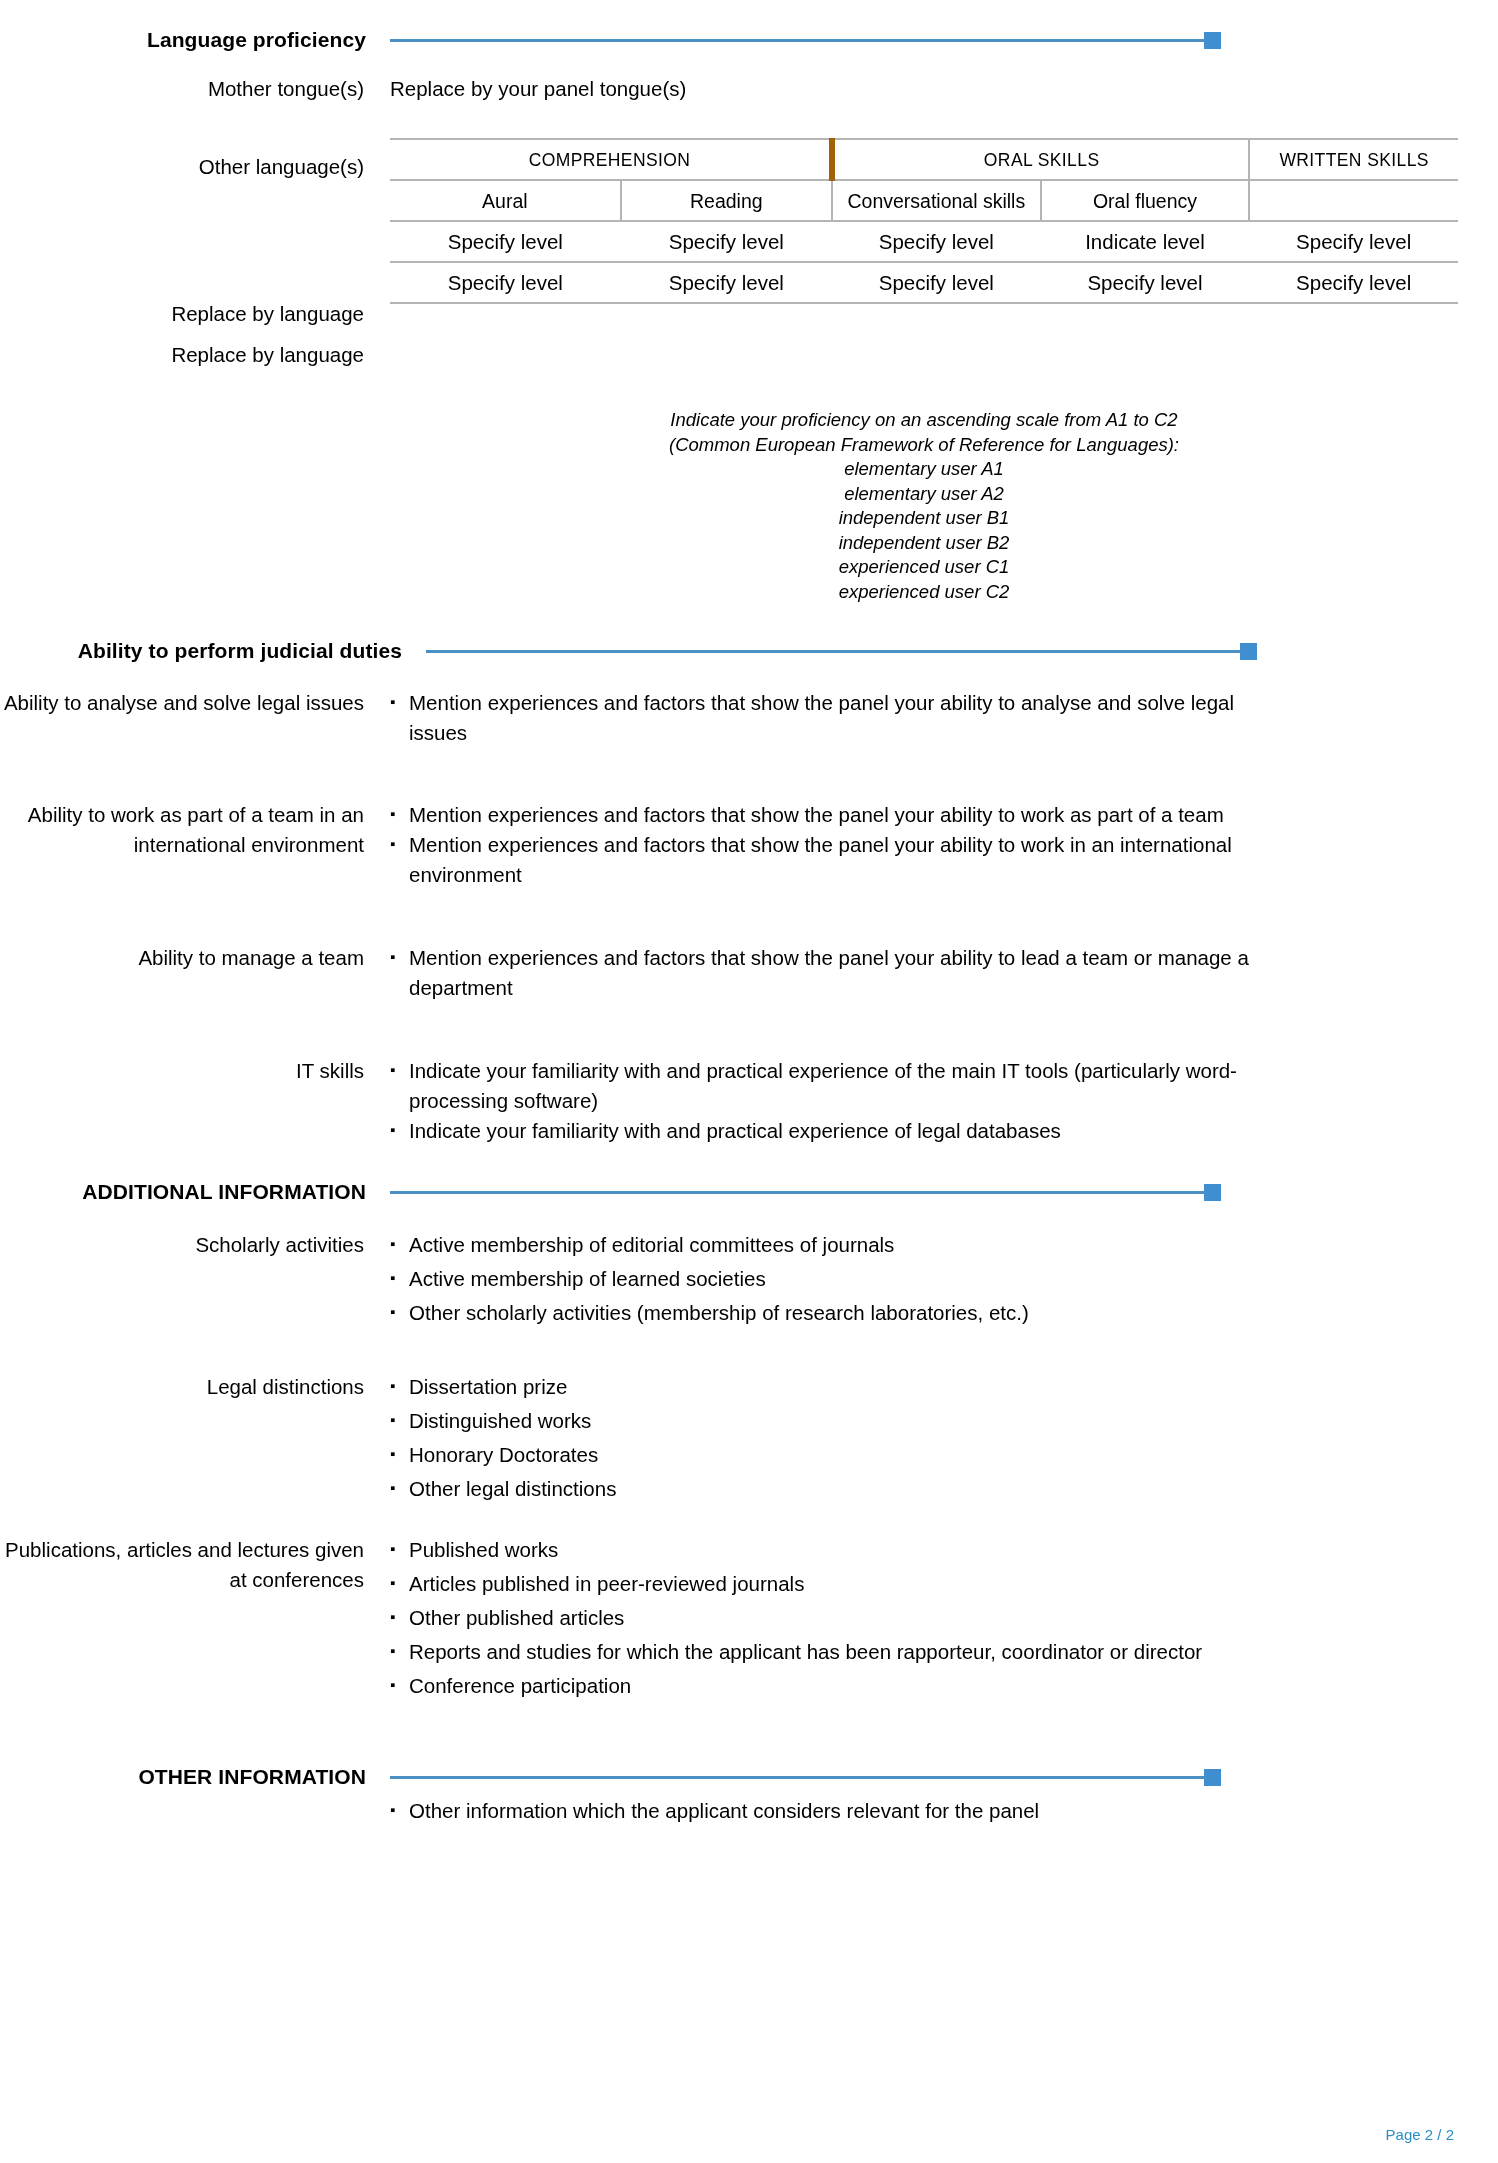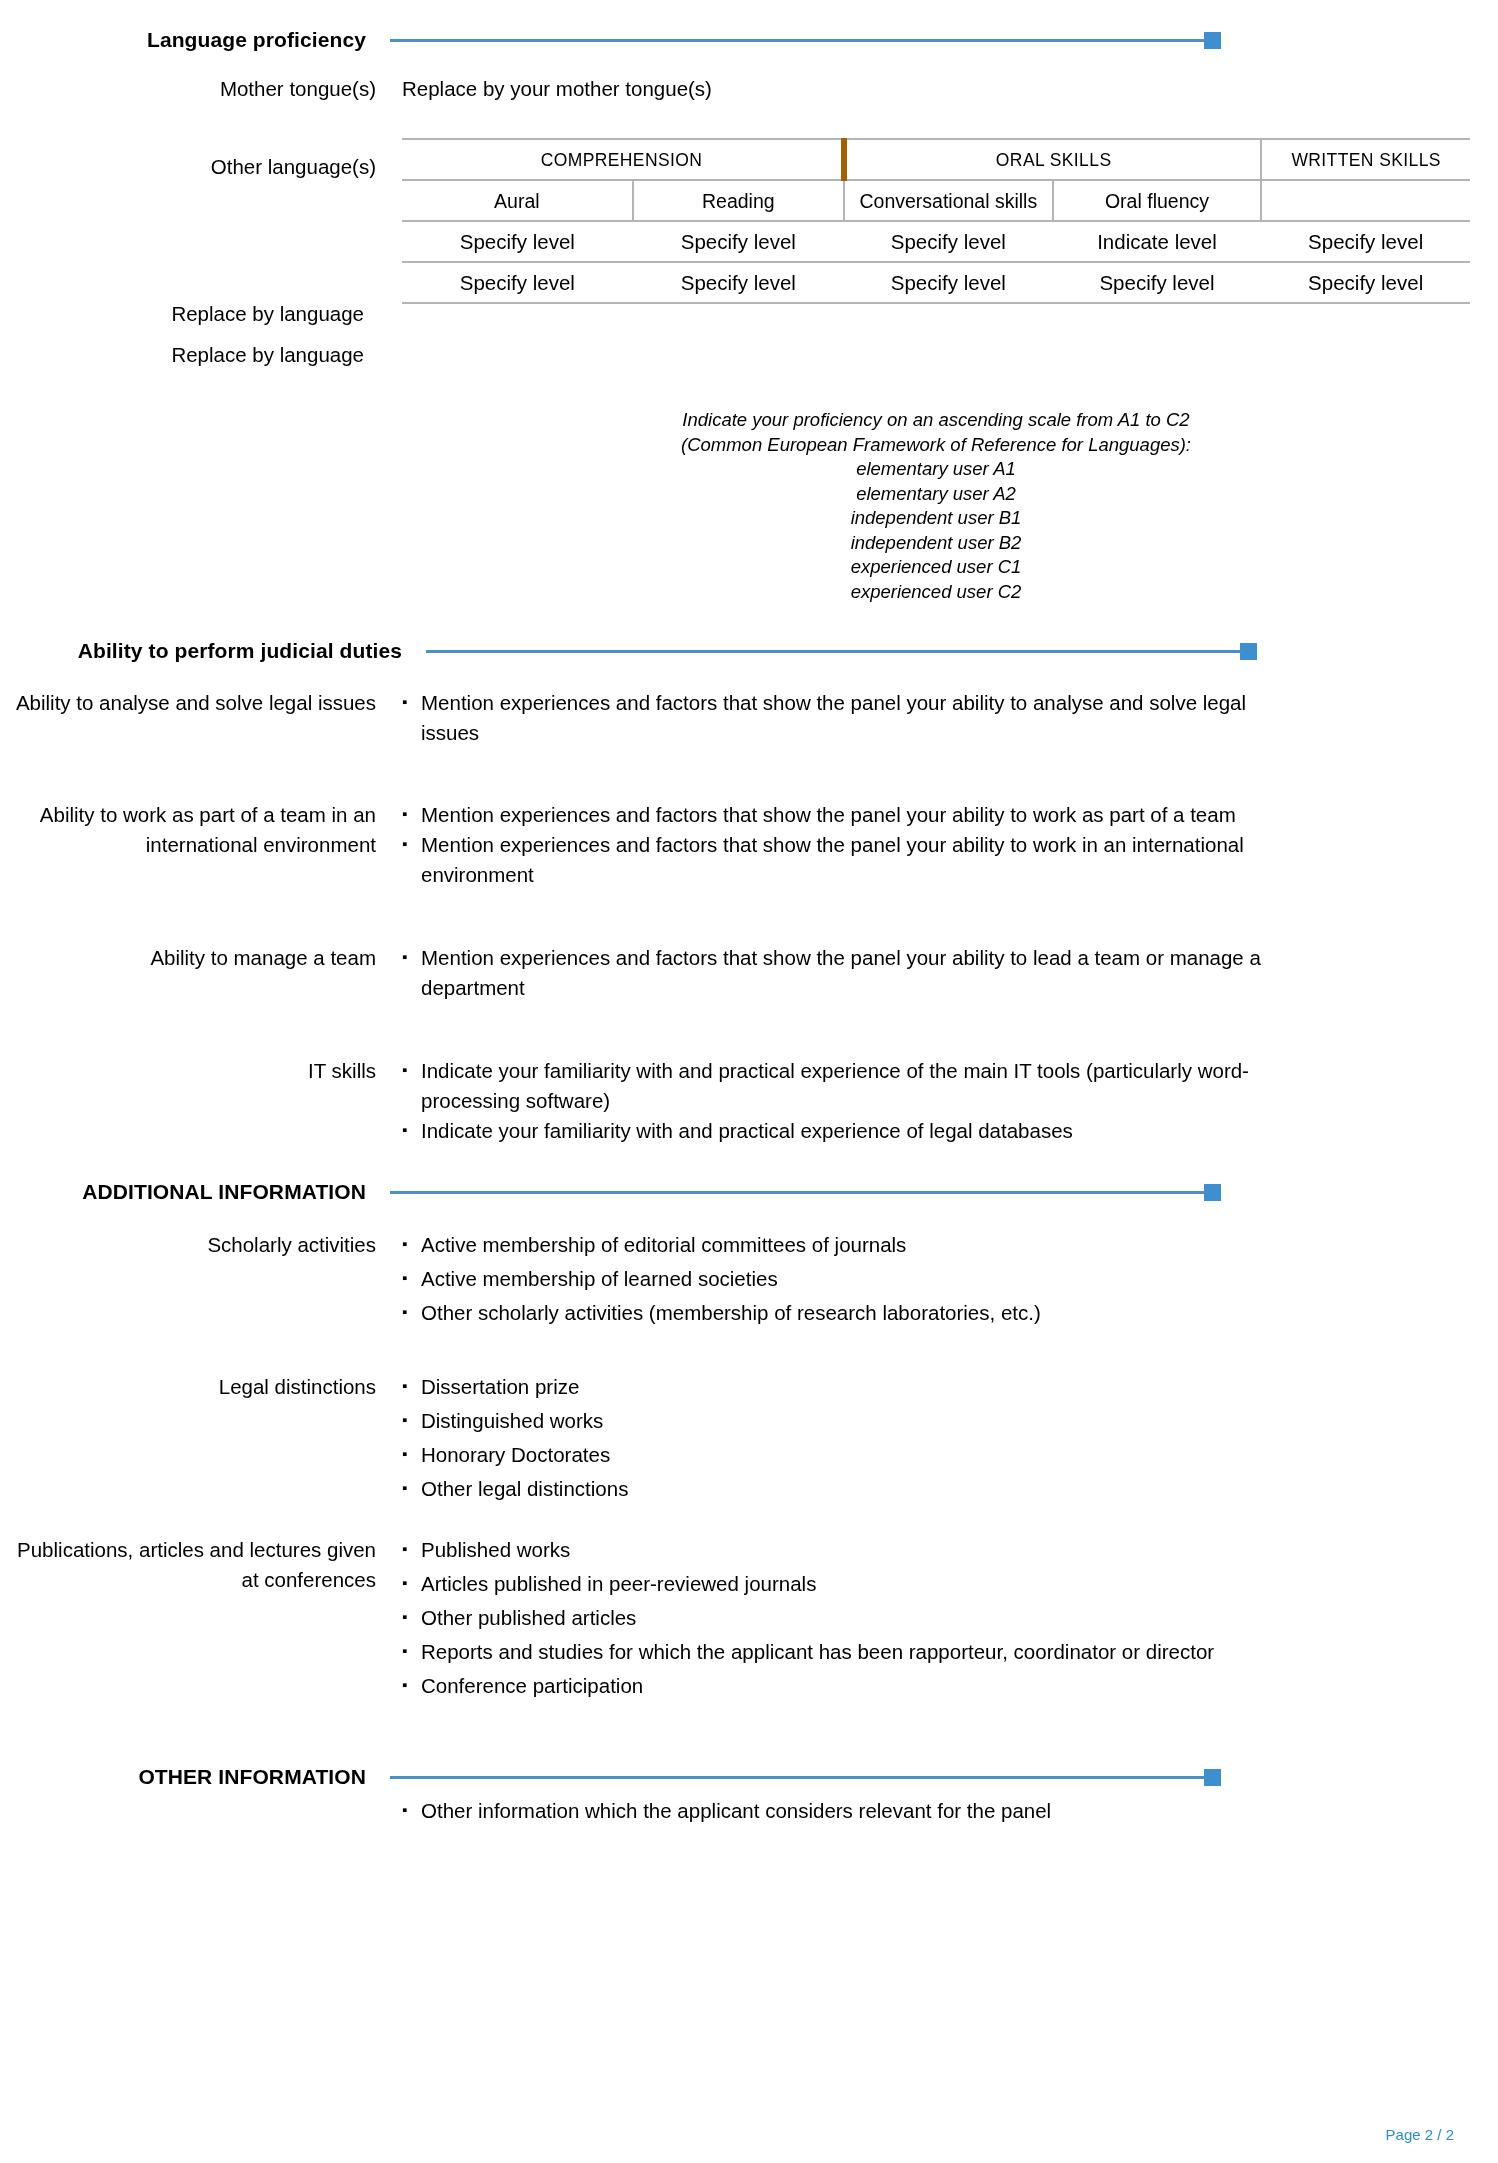--- a/index.html
+++ b/index.html
@@ -21,21 +21,20 @@
     width: 1498px;
     height: 2163px;
     padding: 0;
   }
 
   
   .row {
     display: flex;
     align-items: flex-start;
     width: 100%;
-    margin-left: 12px;
   }
   .label-col {
     width: 390px;
     flex: 0 0 390px;
     text-align: right;
     padding-right: 26px;
     font-size: 20.5px;
     line-height: 30px;
     color: #000;
   }
@@ -161,21 +160,21 @@
       <div class="sh-title">Language proficiency</div>
       <div class="sh-rule"></div>
       <div class="sh-marker"></div>
       <div class="sh-tail"></div>
     </div>
   </div>
 
   <div class="abs" style="top:74px;">
     <div class="row">
       <div class="label-col">Mother tongue(s)</div>
-      <div class="content-col">Replace by your mother tongue(s)</div>
+      <div class="content-col">Replace by your panel tongue(s)</div>
     </div>
   </div>
 
   <div class="abs" style="top:138px;">
     <div class="row">
       <div class="label-col" style="padding-top:14px;">Other language(s)</div>
       <div class="content-col" style="padding-left:0;">
         <table class="lang">
           <colgroup>
             <col style="width:168px">

